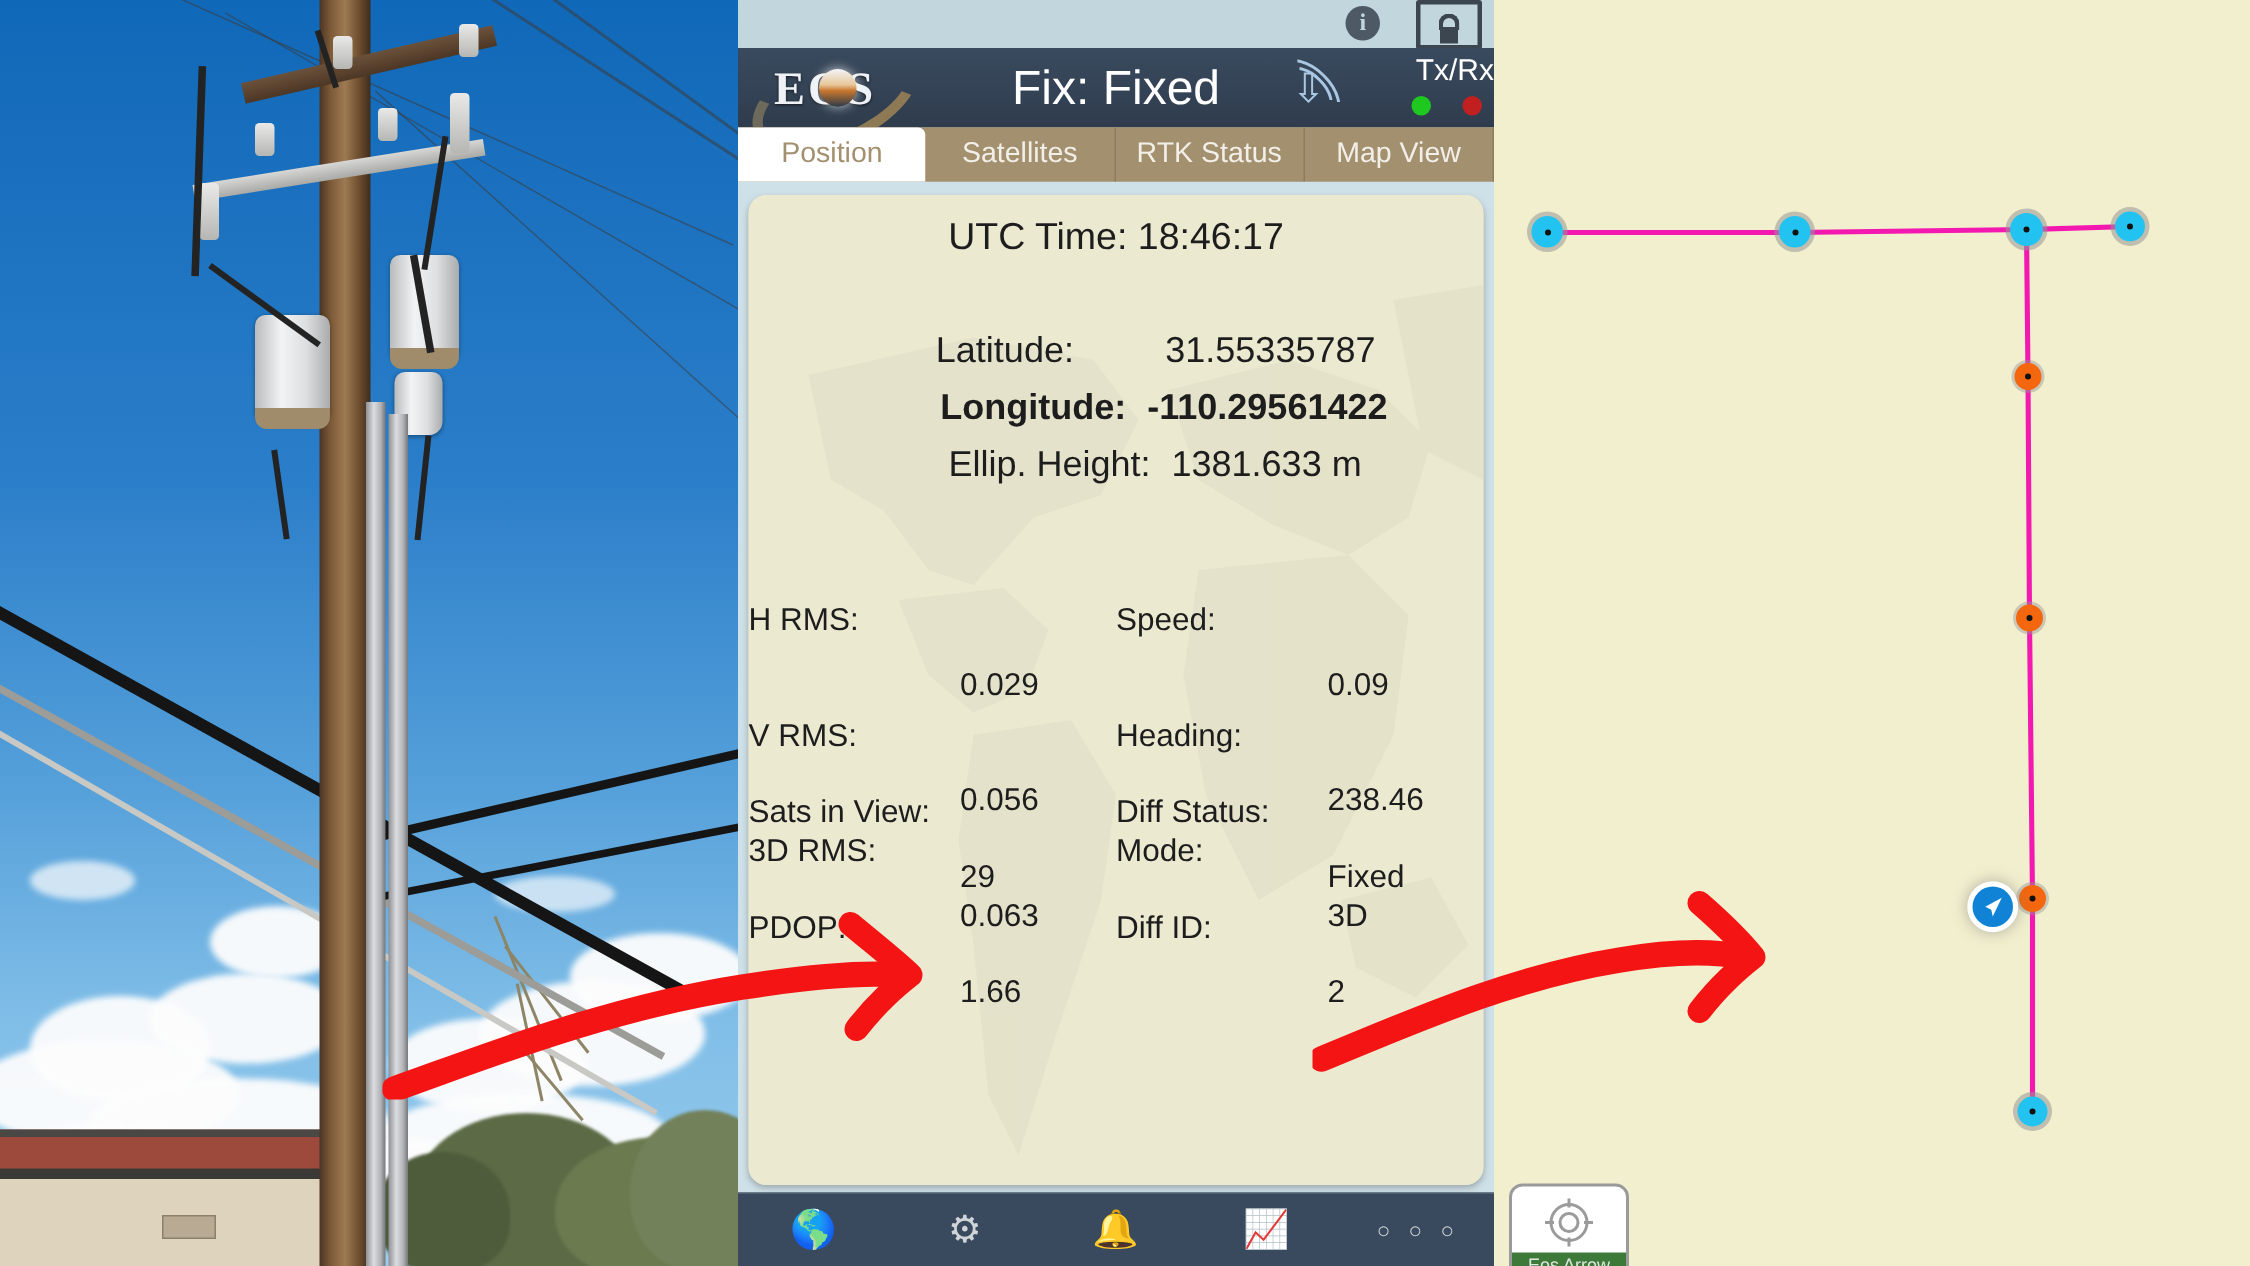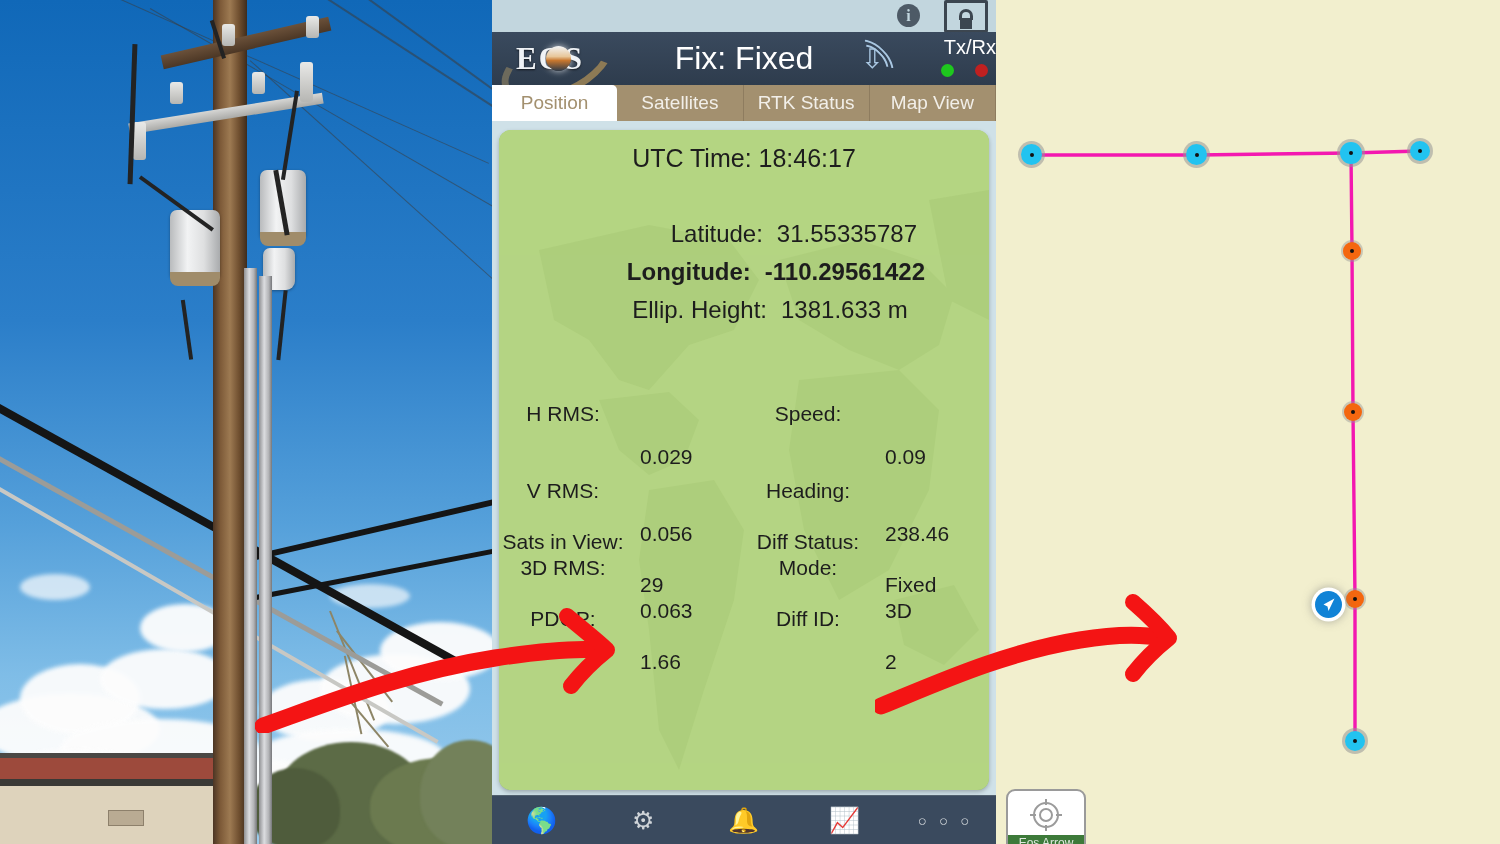--- a/index.html
+++ b/index.html
@@ -61,31 +61,31 @@
   .btarc{position:absolute;border:2.5px solid #a9c7e2;border-radius:50%;border-color:#a9c7e2 transparent transparent transparent;}
   .txrx{position:absolute;right:0px;top:4px;color:#fff;font-size:20px;}
   .dotg{position:absolute;right:42px;top:32px;width:13px;height:13px;border-radius:50%;background:#1ec81e;}
   .dotr{position:absolute;right:8px;top:32px;width:13px;height:13px;border-radius:50%;background:#c02020;}
 
   .tabs{position:absolute;left:0;top:85px;width:504px;height:36px;display:flex;background:#a18e6f;}
   .tab{flex:1;text-align:center;line-height:36px;font-size:19px;color:#f2efe9;
        background:#a3906f;border-right:1px solid #8e7c5f;box-sizing:border-box;}
   .tab.active{background:#fff;color:#a3906f;border-right:none;border-radius:0 5px 0 0;}
 
-  .card{position:absolute;left:7px;top:130px;width:490px;height:660px;background:#84cc16;
+  .card{position:absolute;left:7px;top:130px;width:490px;height:660px;background:#fef9c3;
         border-radius:12px;overflow:hidden;box-shadow:0 2px 4px rgba(0,0,0,.25);}
   .worldmap{position:absolute;left:0;top:0;width:490px;height:660px;opacity:.55;}
   .utc{position:absolute;left:0;top:14px;width:490px;text-align:center;font-size:25px;color:#1d1d1d;}
   .row{position:absolute;display:flex;align-items:baseline;font-size:24px;color:#1d1d1d;}
   .row .lbl{text-align:right;}
   .row .val{margin-left:14px;}
   .grid2{position:absolute;left:0;width:490px;font-size:21px;color:#1d1d1d;}
   .g2row{display:flex;margin-bottom:10px;}
   .g2half{width:245px;display:flex;}
-  .g2lbl{flex:1;text-align:center;}
+  .g2lbl{flex:1;text-align:left;}
   .g2val{width:104px;text-align:left;padding-left:13px;margin-top:43px;}
 
   .toolbar{position:absolute;left:0;bottom:0;width:504px;height:48px;background:#3a4a5e;
            border-top:1px solid #52616f;display:flex;align-items:center;}
   .tbitem{flex:1;text-align:center;color:#cfd4d8;font-size:25px;line-height:1;}
   .tbitem.active{color:#b79c6a;}
 
   
   .mapp{position:absolute;left:996px;top:0;width:504px;height:844px;background:#f2efce;overflow:hidden;}
   .maptop{position:absolute;left:0;top:0;width:504px;height:57px;background:#0b5f9e;}
@@ -239,21 +239,21 @@
           <path d="M280,130 L360,110 L420,130 L455,165 L440,215 L400,240 L350,220 L300,190 Z"></path>
           <path d="M300,250 L400,240 L440,280 L430,360 L390,440 L340,470 L305,400 L290,320 Z"></path>
           <path d="M430,70 L490,60 L490,190 L450,170 Z"></path>
           <path d="M395,470 L455,455 L480,500 L445,535 L405,515 Z"></path>
         </g>
       </svg>
 
       <div class="utc">UTC Time: 18:46:17</div>
 
       <div class="row" style="left:78px;top:90px;width:340px;">
-        <div class="lbl" style="width:190px;">Latitude:</div>
+        <div class="lbl" style="width:190px;text-align:center;">Latitude:</div>
         <div class="val">31.55335787</div>
       </div>
       <div class="row" style="left:86px;top:128px;width:340px;font-weight:bold;">
         <div class="lbl" style="width:190px;">Longitude:</div>
         <div class="val">-110.29561422</div>
       </div>
       <div class="row" style="left:78px;top:166px;width:340px;">
         <div class="lbl" style="width:190px;">Ellip. Height:</div>
         <div class="val">1381.633 m</div>
       </div>

